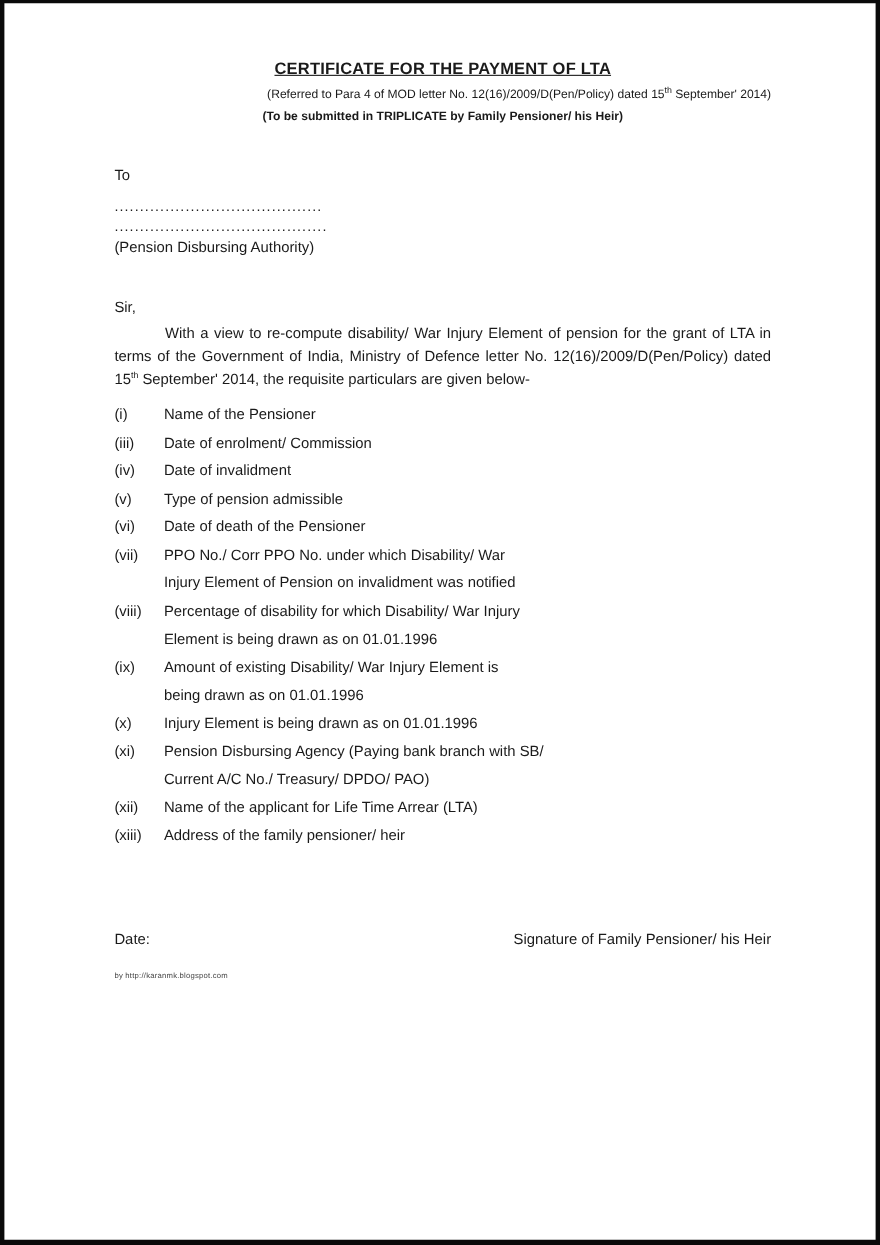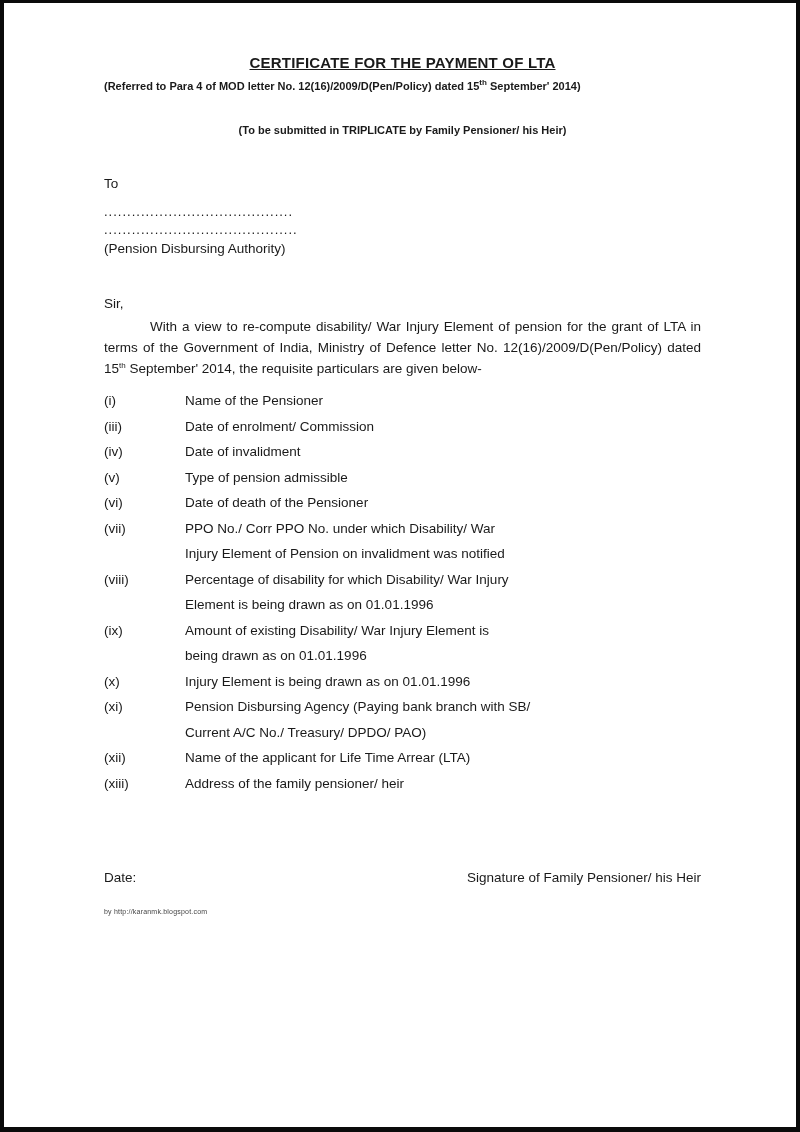--- a/index.html
+++ b/index.html
@@ -27,28 +27,28 @@
     text-align: center;
     font-size: 15px;
     font-weight: bold;
     text-decoration: underline;
     letter-spacing: 0.2px;
     line-height: 20px;
   }
 
   .doc-subtitle {
     margin-top: 5px;
-    text-align: left;
+    text-align: right;
     font-size: 11px;
-    font-weight: bold;
+    font-weight: normal;
     line-height: 16px;
   }
 
   .doc-note {
-    margin-top: 28px;
+    margin-top: 4px;
     text-align: center;
     font-size: 11px;
     font-weight: bold;
     line-height: 16px;
   }
 
   sup { font-size: 8px; vertical-align: super; line-height: 0; }
 
   .to-block { margin-top: 36px; font-size: 13.5px; }
   .to-label { line-height: 20px; margin-bottom: 9px; }
@@ -69,21 +69,21 @@
     text-indent: 46px;
   }
 
   .particulars-list {
     margin-top: 9px;
     font-size: 13.5px;
   }
 
   .list-item { display: flex; }
   .list-item .num { width: 45px; flex: 0 0 45px; line-height: 25.5px; }
-  .list-item .text { flex: 1; line-height: 25.5px; margin-left: 36px; }
+  .list-item .text { flex: 1; line-height: 25.5px; }
 
   .footer-row {
     margin-top: 72px;
     display: flex;
     justify-content: space-between;
     font-size: 13.5px;
     line-height: 20px;
   }
 
   .watermark {

